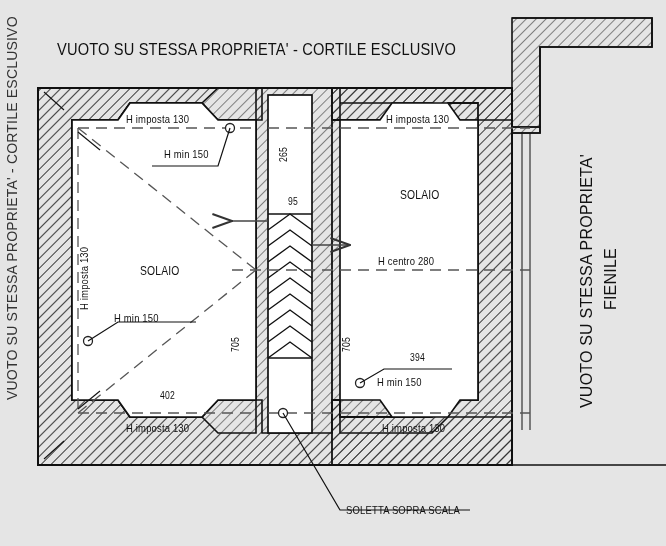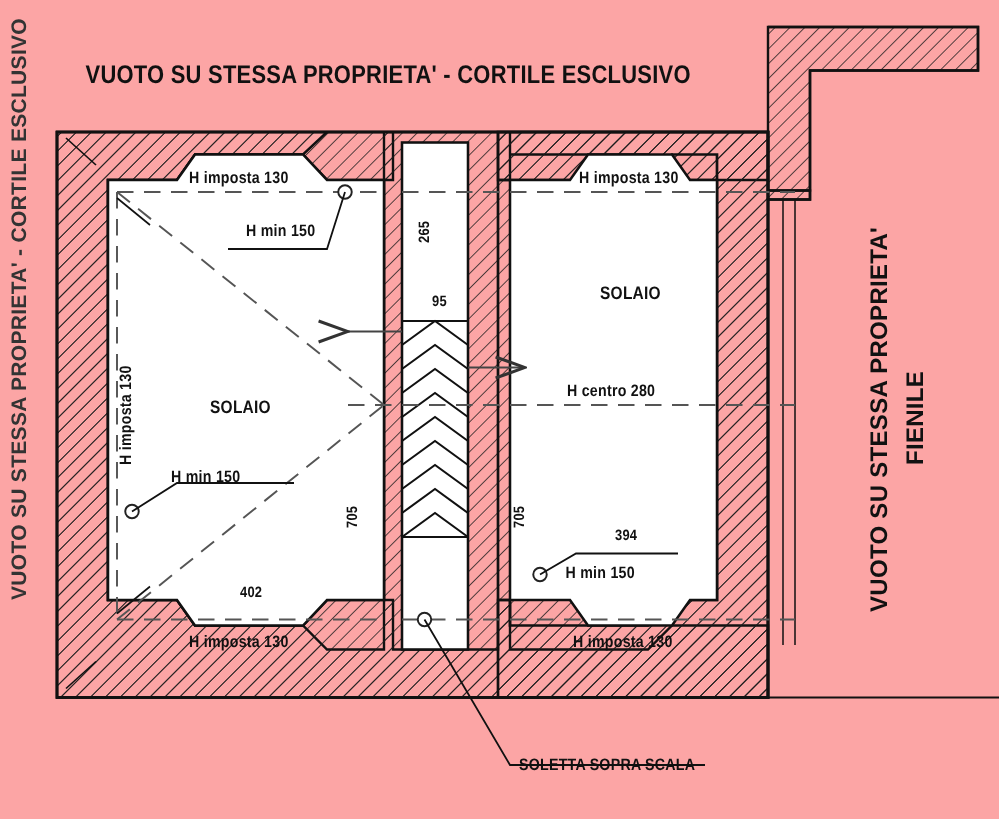--- a/index.html
+++ b/index.html
@@ -1,18 +1,18 @@
 <!DOCTYPE html>
 <html><head>
 <meta charset="utf-8">
 <style>
   html,body{margin:0;padding:0;background:#ffffff;}
   body{width:666px;height:546px;overflow:hidden;
        font-family:"Liberation Sans","DejaVu Sans",sans-serif;color:#111;}
-  #stage{position:relative;width:666px;height:546px;background:#fca5a5;font-weight:bold;}
+  #stage{position:relative;width:666px;height:546px;background:#e5e5e5;}
   #plan{position:absolute;left:0;top:0;width:666px;height:546px;}
   .lbl{position:absolute;white-space:nowrap;color:#111;
        font-family:"Liberation Sans","DejaVu Sans",sans-serif;
        font-stretch:condensed;letter-spacing:.2px;}
   .t-title{font-size:17px;transform:scaleX(.86);transform-origin:left center;}
   .t-room{font-size:12px;transform:scaleX(.86);transform-origin:left center;}
   .t-note{font-size:11px;transform:scaleX(.86);transform-origin:left center;}
   .t-dim{font-size:10px;transform:scaleX(.86);transform-origin:left center;}
   .t-side{font-size:16px;transform-origin:left top;}
   .t-edge{font-size:14px;transform-origin:left top;color:#333;}

